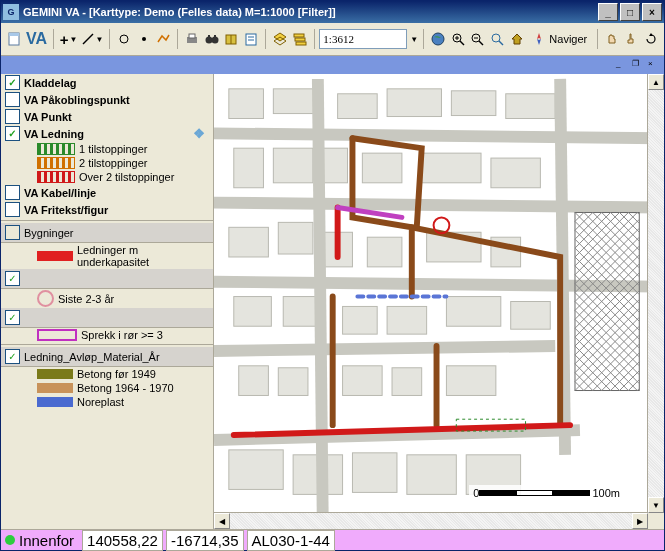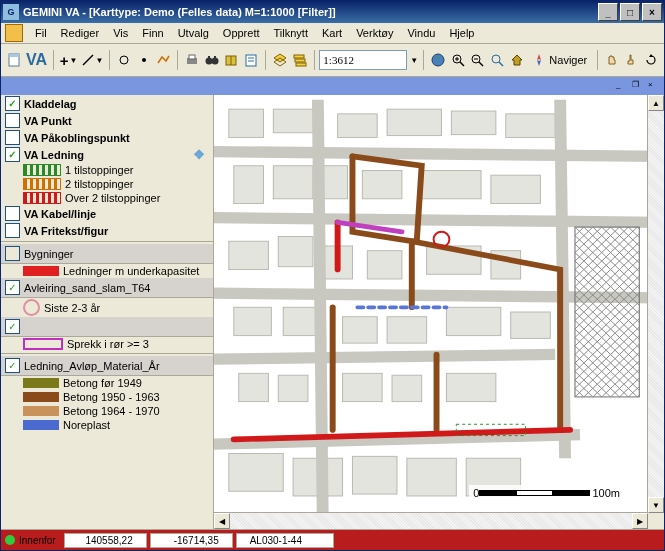--- a/index.html
+++ b/index.html
@@ -12,30 +12,30 @@
 .menubar .item{padding:2px 6px;cursor:default}
 .toolbar{height:28px;display:flex;align-items:center;padding:2px 4px;gap:2px;border-bottom:1px solid #aca899;background:#ece9d8}
 .tbtn{width:22px;height:22px;display:flex;align-items:center;justify-content:center;border:1px solid transparent}
 .tsep{width:1px;height:20px;background:#aca899;margin:0 3px}
 .scale-input{width:80px;height:18px;border:1px solid #7f9db9;background:#fff;padding:0 3px;font:11px Tahoma}
 .workarea{flex:1;display:flex;min-height:0}
 .sidebar{width:212px;background:#ece9d8;border-right:1px solid #aca899;overflow:auto}
 .layer-row{display:flex;align-items:center;padding:1px 4px;gap:4px}
 .layer-row.bold{font-weight:bold}
 .cb{width:13px;height:13px;border:1px solid #1c5180;background:#fff;display:flex;align-items:center;justify-content:center;font-size:10px;color:#21a121;flex-shrink:0}
-.sub{padding-left:22px}
+.sub{padding-left:36px}
 .swatch{width:36px;height:10px;flex-shrink:0}
 .sep-line{height:1px;background:#aca899;margin:2px 0}
 .group-hdr{background:#d6d3ce;padding:2px 4px;display:flex;align-items:center;gap:4px;border-bottom:1px solid #aca899}
 .mapview{flex:1;position:relative;background:#fff;overflow:hidden}
 .subtitlebar{height:18px;background:#7a96df;display:flex;justify-content:flex-end;align-items:center;padding:0 2px;gap:2px}
 .subtitlebar .winbtn{width:14px;height:12px;font-size:8px}
-.statusbar{height:20px;display:flex;align-items:center;border-top:1px solid #aca899;background:#b91c1c;font-size:10px}
+.statusbar{height:20px;display:flex;align-items:center;border-top:1px solid #aca899;background:#f0abfc;font-size:15px}
 .status-led{width:10px;height:10px;border-radius:50%;background:#2ecc40;margin:0 4px}
-.status-cell{border:1px solid #aca899;background:#fff;padding:1px 13px;margin-right:3px;min-width:55px;text-align:right}
+.status-cell{border:1px solid #aca899;background:#fff;padding:1px 4px;margin-right:3px;min-width:55px;text-align:right}
 .status-cell.l{text-align:left;min-width:70px}
 .scrollbar-h{position:absolute;left:0;right:16px;bottom:0;height:16px;background:#ece9d8;border-top:1px solid #aca899;display:flex}
 .scrollbar-v{position:absolute;top:0;bottom:16px;right:0;width:16px;background:#ece9d8;border-left:1px solid #aca899;display:flex;flex-direction:column}
 .sb-btn{width:16px;height:16px;background:#ece9d8;border:1px solid #fff;border-right-color:#888;border-bottom-color:#888;box-sizing:border-box;display:flex;align-items:center;justify-content:center;font-size:8px}
 .sb-track{flex:1;background:repeating-linear-gradient(45deg,#e8e8e8,#e8e8e8 1px,#f4f4f4 1px,#f4f4f4 2px)}
 .corner{position:absolute;right:0;bottom:0;width:16px;height:16px;background:#ece9d8}
 .scalebar{position:absolute;right:40px;bottom:28px;background:rgba(255,255,255,0.85);padding:2px 4px;font-size:11px}
 .scalebar .bar{display:flex;align-items:center}
 .scalebar .seg{height:4px;width:35px;border:1px solid #000}
 .scalebar .seg.b{background:#000}
@@ -48,34 +48,20 @@
 <div class="window">
 
   <div class="titlebar">
     <div class="icon">G</div>
     <div class="title">GEMINI VA - [Karttype: Demo (Felles data) M=1:1000 [Filter]]</div>
     <div class="winbtn">_</div>
     <div class="winbtn">□</div>
     <div class="winbtn">×</div>
   </div>
 
-  <div class="menubar">
-    <span class="icon" style="width:16px;height:16px;background:#f2c04a;border:1px solid #a06a00;margin-right:4px"></span>
-    <span class="item">Fil</span>
-    <span class="item">Rediger</span>
-    <span class="item">Vis</span>
-    <span class="item">Finn</span>
-    <span class="item">Utvalg</span>
-    <span class="item">Opprett</span>
-    <span class="item">Tilknytt</span>
-    <span class="item">Kart</span>
-    <span class="item">Verktøy</span>
-    <span class="item">Vindu</span>
-    <span class="item">Hjelp</span>
-  </div>
 
   <div class="toolbar">
     <div class="tbtn">
         <svg width="16" height="16">
           <rect x="3" y="2" width="10" height="12" fill="#fff" stroke="#5a7aa0"></rect>
           <rect x="3" y="2" width="10" height="3" fill="#a8c8e8"></rect>
         </svg>
       </div>
     <div class="tbtn">
         <span style="color:#2a6aa0;font-weight:bold;font-size:16px">VA</span>
@@ -216,25 +202,25 @@
 
   <div class="workarea">
 
     <div class="sidebar">
       <div class="layer-row bold">
           <span class="cb">✓</span>
           <span>Kladdelag</span>
         </div>
       <div class="layer-row bold">
           <span class="cb"></span>
+          <span>VA Påkoblingspunkt</span>
+        </div>
+      <div class="layer-row bold">
+          <span class="cb"></span>
           <span>VA Punkt</span>
-        </div>
-      <div class="layer-row bold">
-          <span class="cb"></span>
-          <span>VA Påkoblingspunkt</span>
         </div>
       <div class="layer-row bold">
           <span class="cb">✓</span>
           <span>VA Ledning</span>
           <span class="link-icon">❖</span>
         </div>
       <div class="layer-row sub">
           <span class="swatch" style="background:repeating-linear-gradient(90deg,#2a8a2a 0 3px,transparent 3px 6px);border:1px solid #2a8a2a"></span>
           <span>1 tilstoppinger</span>
         </div>
@@ -260,21 +246,20 @@
           <span class="cb" style="background:#ece9d8"></span>
           <span>Bygninger</span>
         </div>
       <div class="layer-row sub">
           <span class="swatch" style="background:#e02020"></span>
           <span>Ledninger m underkapasitet</span>
         </div>
 
       <div class="group-hdr">
           <span class="cb">✓</span>
-          <span>Avleiring_sand_slam_T64</span>
         </div>
       <div class="layer-row sub">
           <span style="width:13px;height:13px;border-radius:50%;border:2px solid #e090a0;flex-shrink:0"></span>
           <span>Siste 2-3 år</span>
         </div>
 
       <div class="group-hdr">
           <span class="cb">✓</span>
         </div>
       <div class="layer-row sub">
@@ -283,24 +268,20 @@
         </div>
 
       <div class="sep-line"></div>
       <div class="group-hdr">
           <span class="cb">✓</span>
           <span>Ledning_Avløp_Material_År</span>
         </div>
       <div class="layer-row sub">
           <span class="swatch" style="background:#7a7a1a"></span>
           <span>Betong før 1949</span>
-        </div>
-      <div class="layer-row sub">
-          <span class="swatch" style="background:#8a4a1a"></span>
-          <span>Betong 1950 - 1963</span>
         </div>
       <div class="layer-row sub">
           <span class="swatch" style="background:#c8925a"></span>
           <span>Betong 1964 - 1970</span>
         </div>
       <div class="layer-row sub">
           <span class="swatch" style="background:#4a6ad0"></span>
           <span>Noreplast</span>
         </div>
     </div>

